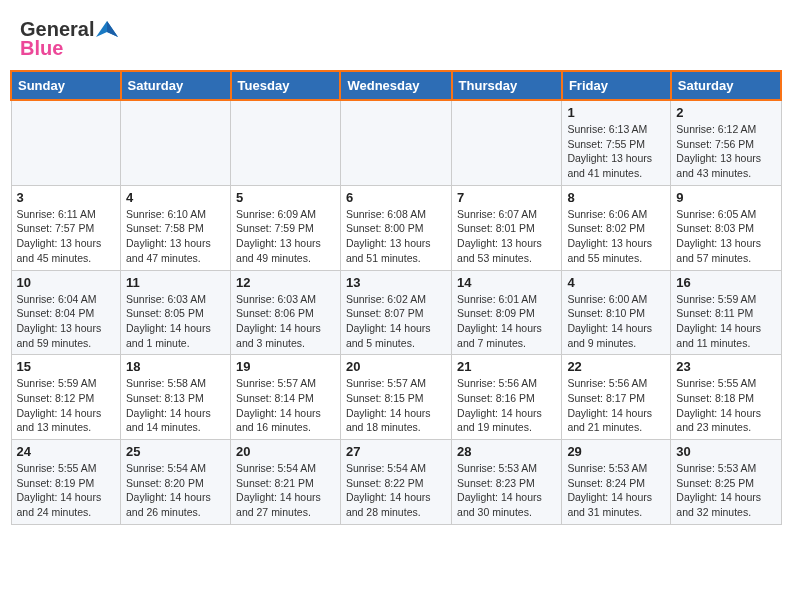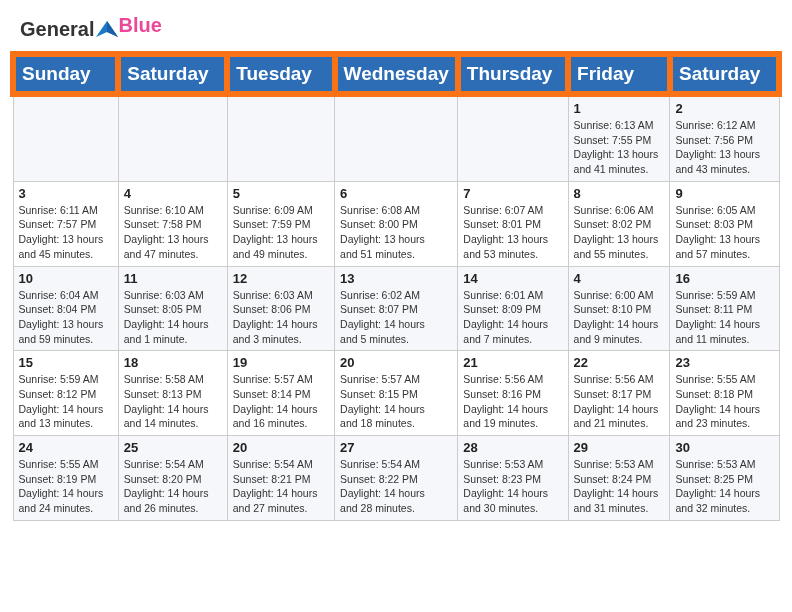--- a/index.html
+++ b/index.html
@@ -11,21 +11,21 @@
       padding: 10px;
     }
     .header {
       display: flex;
       align-items: flex-start;
       justify-content: space-between;
       padding: 8px 10px 4px 10px;
     }
     .logo {
       display: flex;
-      flex-direction: row;
+      flex-direction: column;
       align-items: flex-start;
     }
     .title-block {
       text-align: right;
     }
     .month-title {
       font-size: 36px;
       font-weight: bold;
       color: #333;
       line-height: 1.1;
@@ -38,23 +38,23 @@
       width: 100%;
       border-collapse: collapse;
       margin-top: 6px;
       font-size: 11px;
     }
     .calendar th {
       background: #2d6db5;
       color: #fff;
       text-align: left;
       padding: 6px 6px;
-      font-size: 19px;
+      font-size: 13px;
       font-weight: bold;
-      border: 6px solid #f97316;
+      border: 2px solid #f97316;
     }
     .calendar td {
       border: 1px solid #ccc;
       vertical-align: top;
       padding: 4px 5px;
       width: 113px;
       min-height: 80px;
       background: #fff;
     }
     .calendar tr:nth-child(odd) td {

